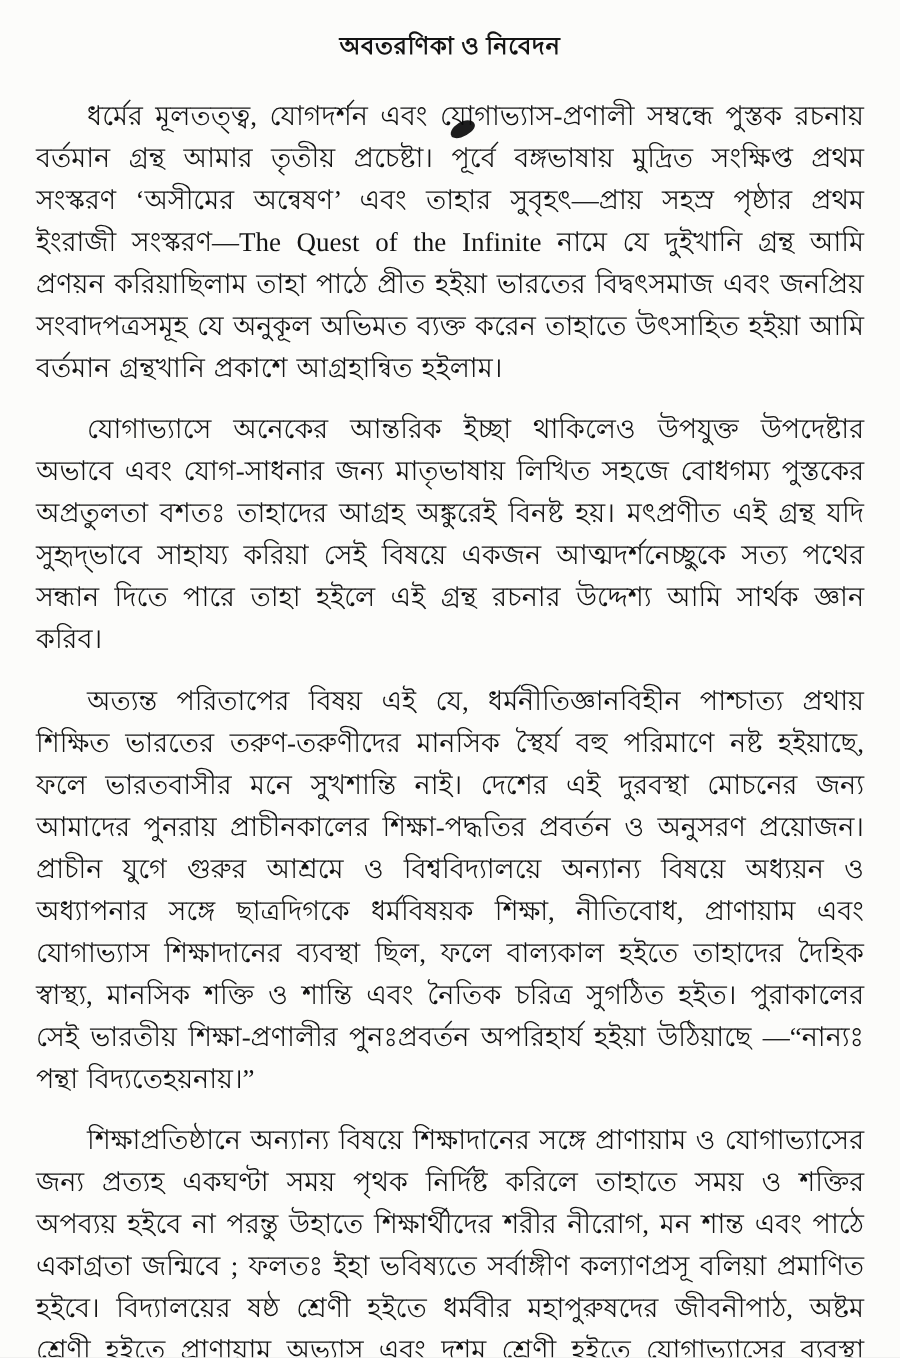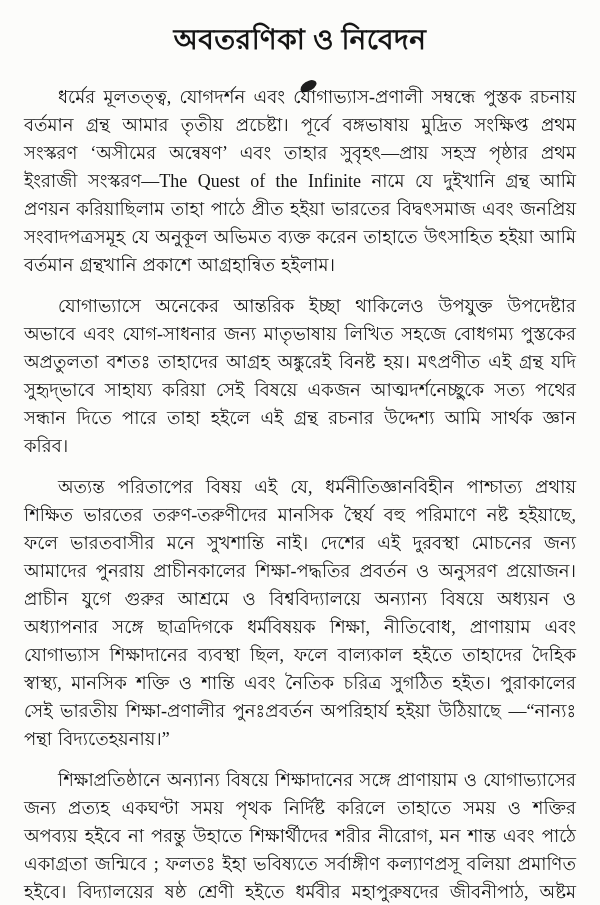--- a/index.html
+++ b/index.html
@@ -14,21 +14,21 @@
     margin: 0 auto;
     background: #fcfcfa;
     color: #141414;
     font-family: "Liberation Serif", "DejaVu Serif", serif;
     overflow: hidden;
     box-sizing: border-box;
     padding: 16px 24px 0 24px;
   }
   .page-title {
     text-align: center;
-    font-size: 28px;
+    font-size: 16px;
     font-weight: bold;
     margin: 2px 0 18px 0;
     letter-spacing: 0.5px;
   }
   .body-text p {
     font-size: 18px;
     line-height: 28px;
     text-align: justify;
     text-indent: 34px;
     margin: 0 0 13px 0;

